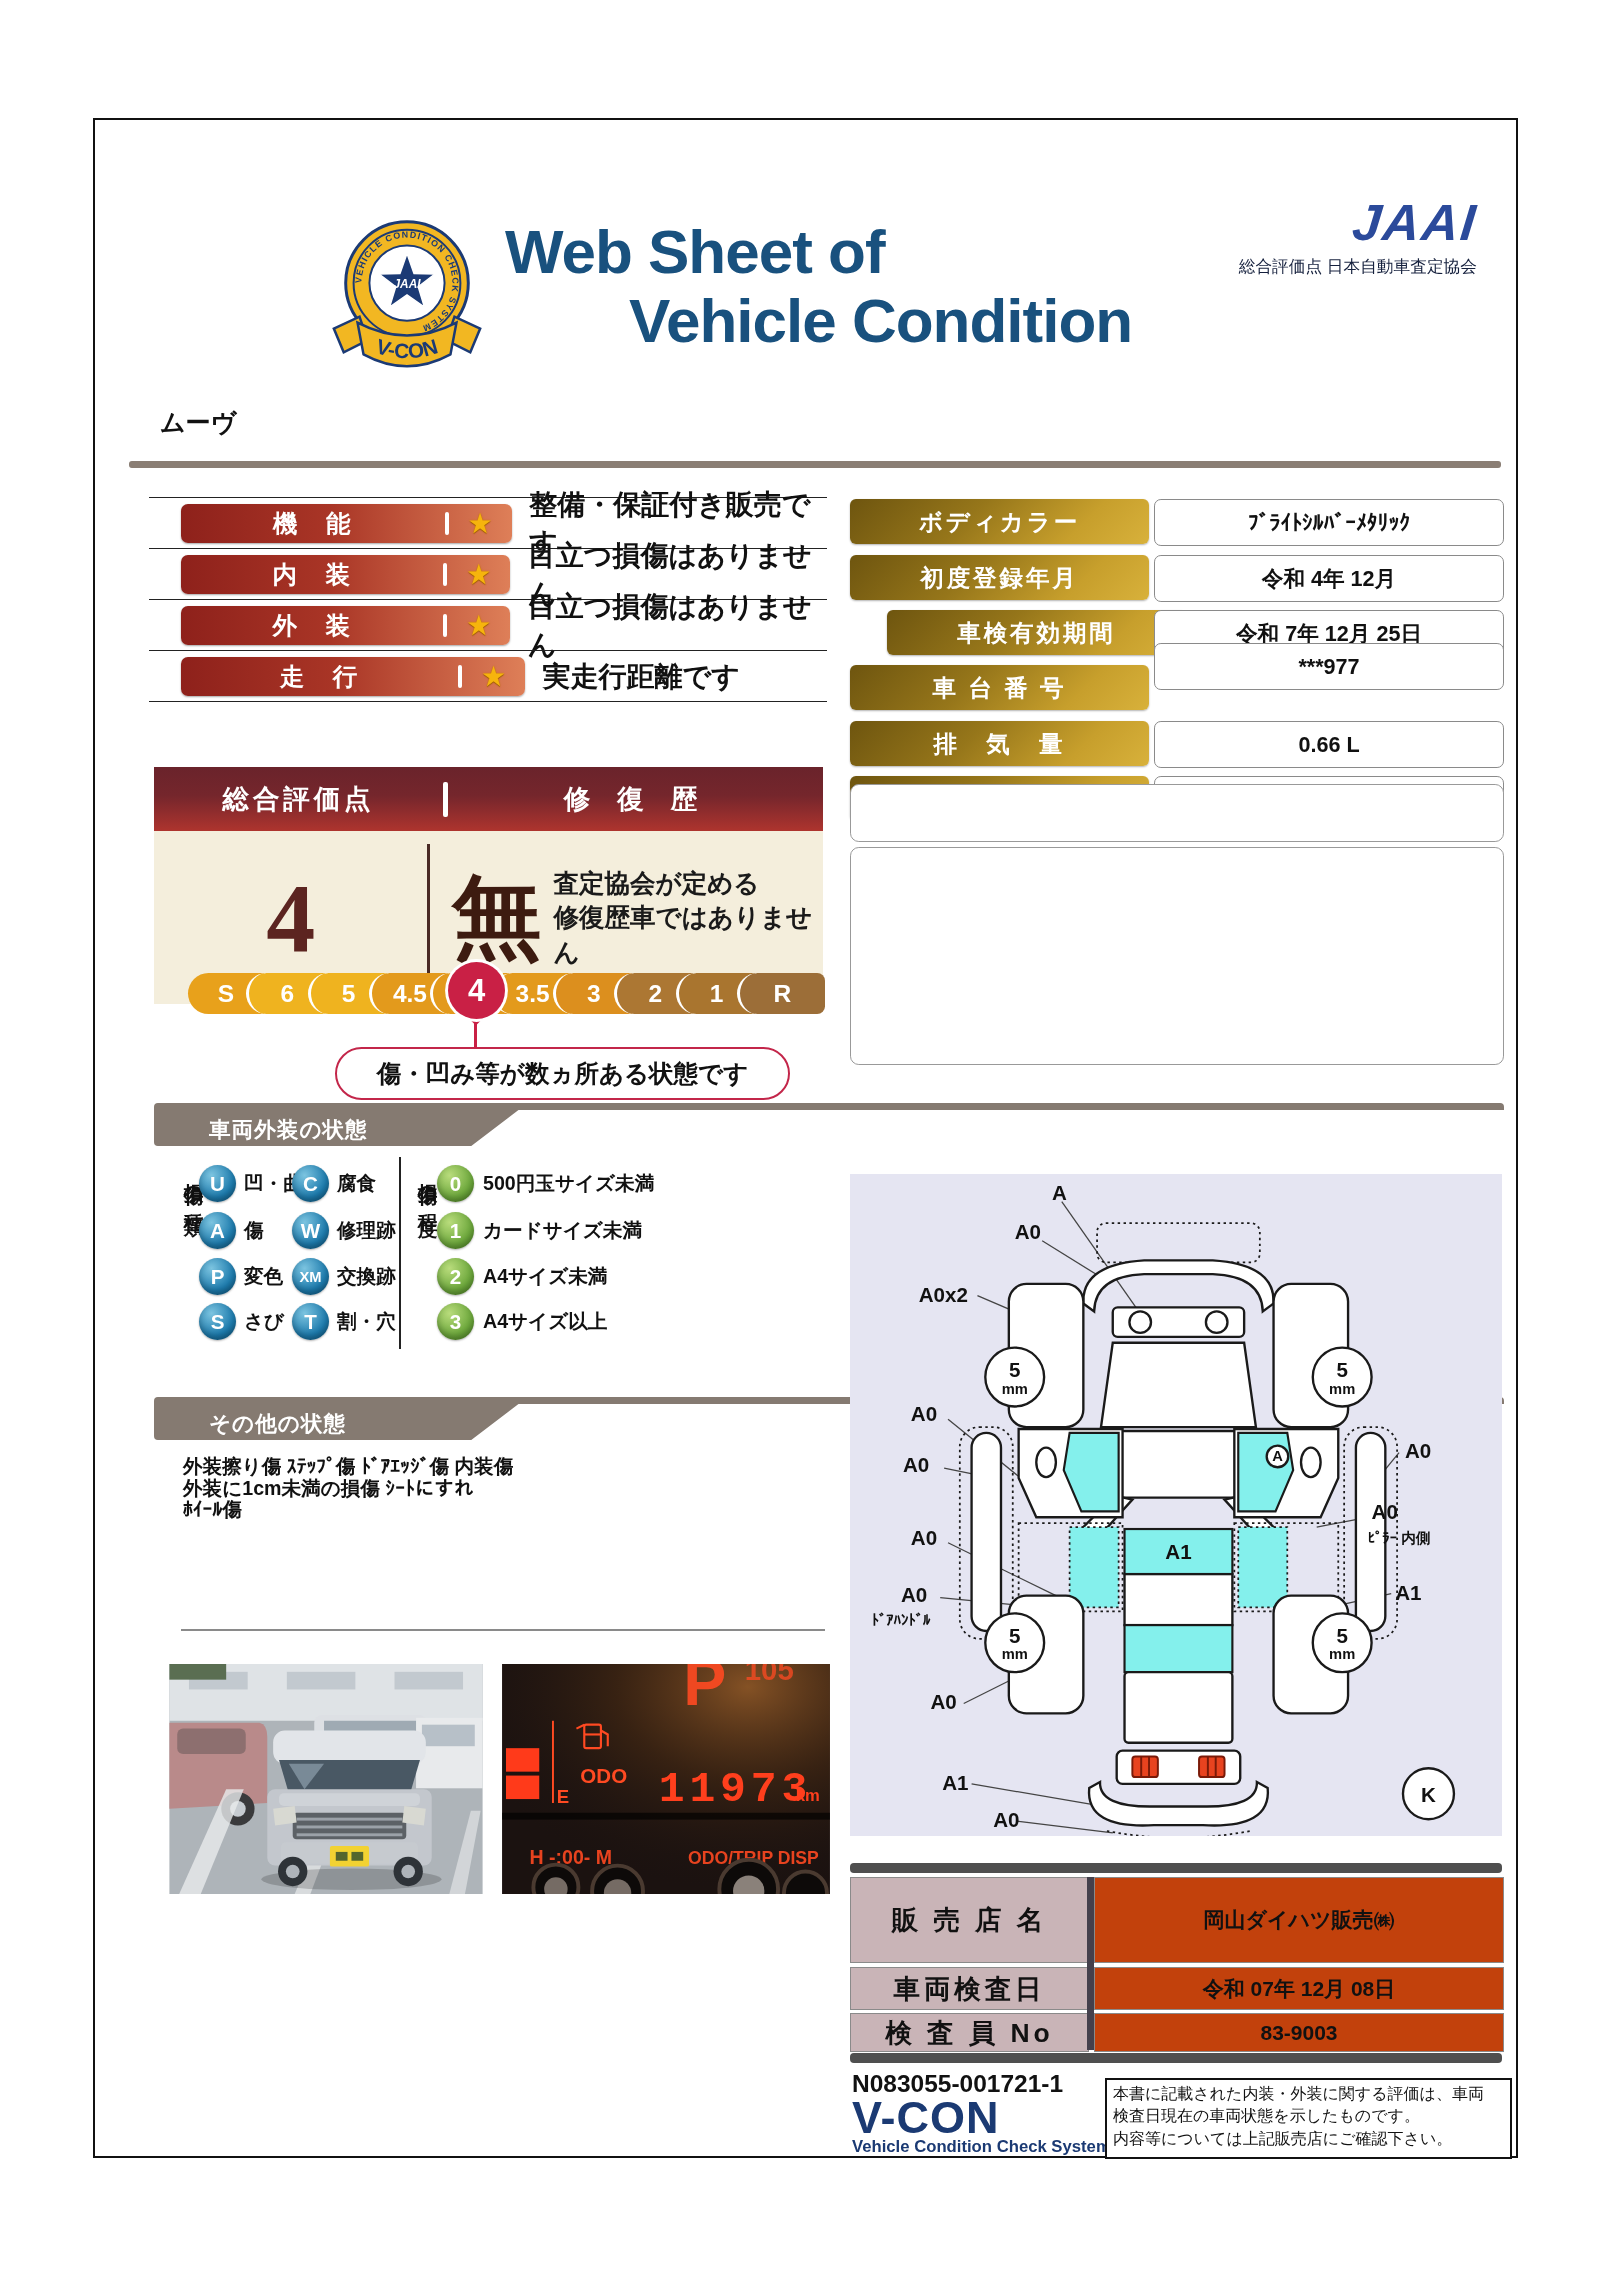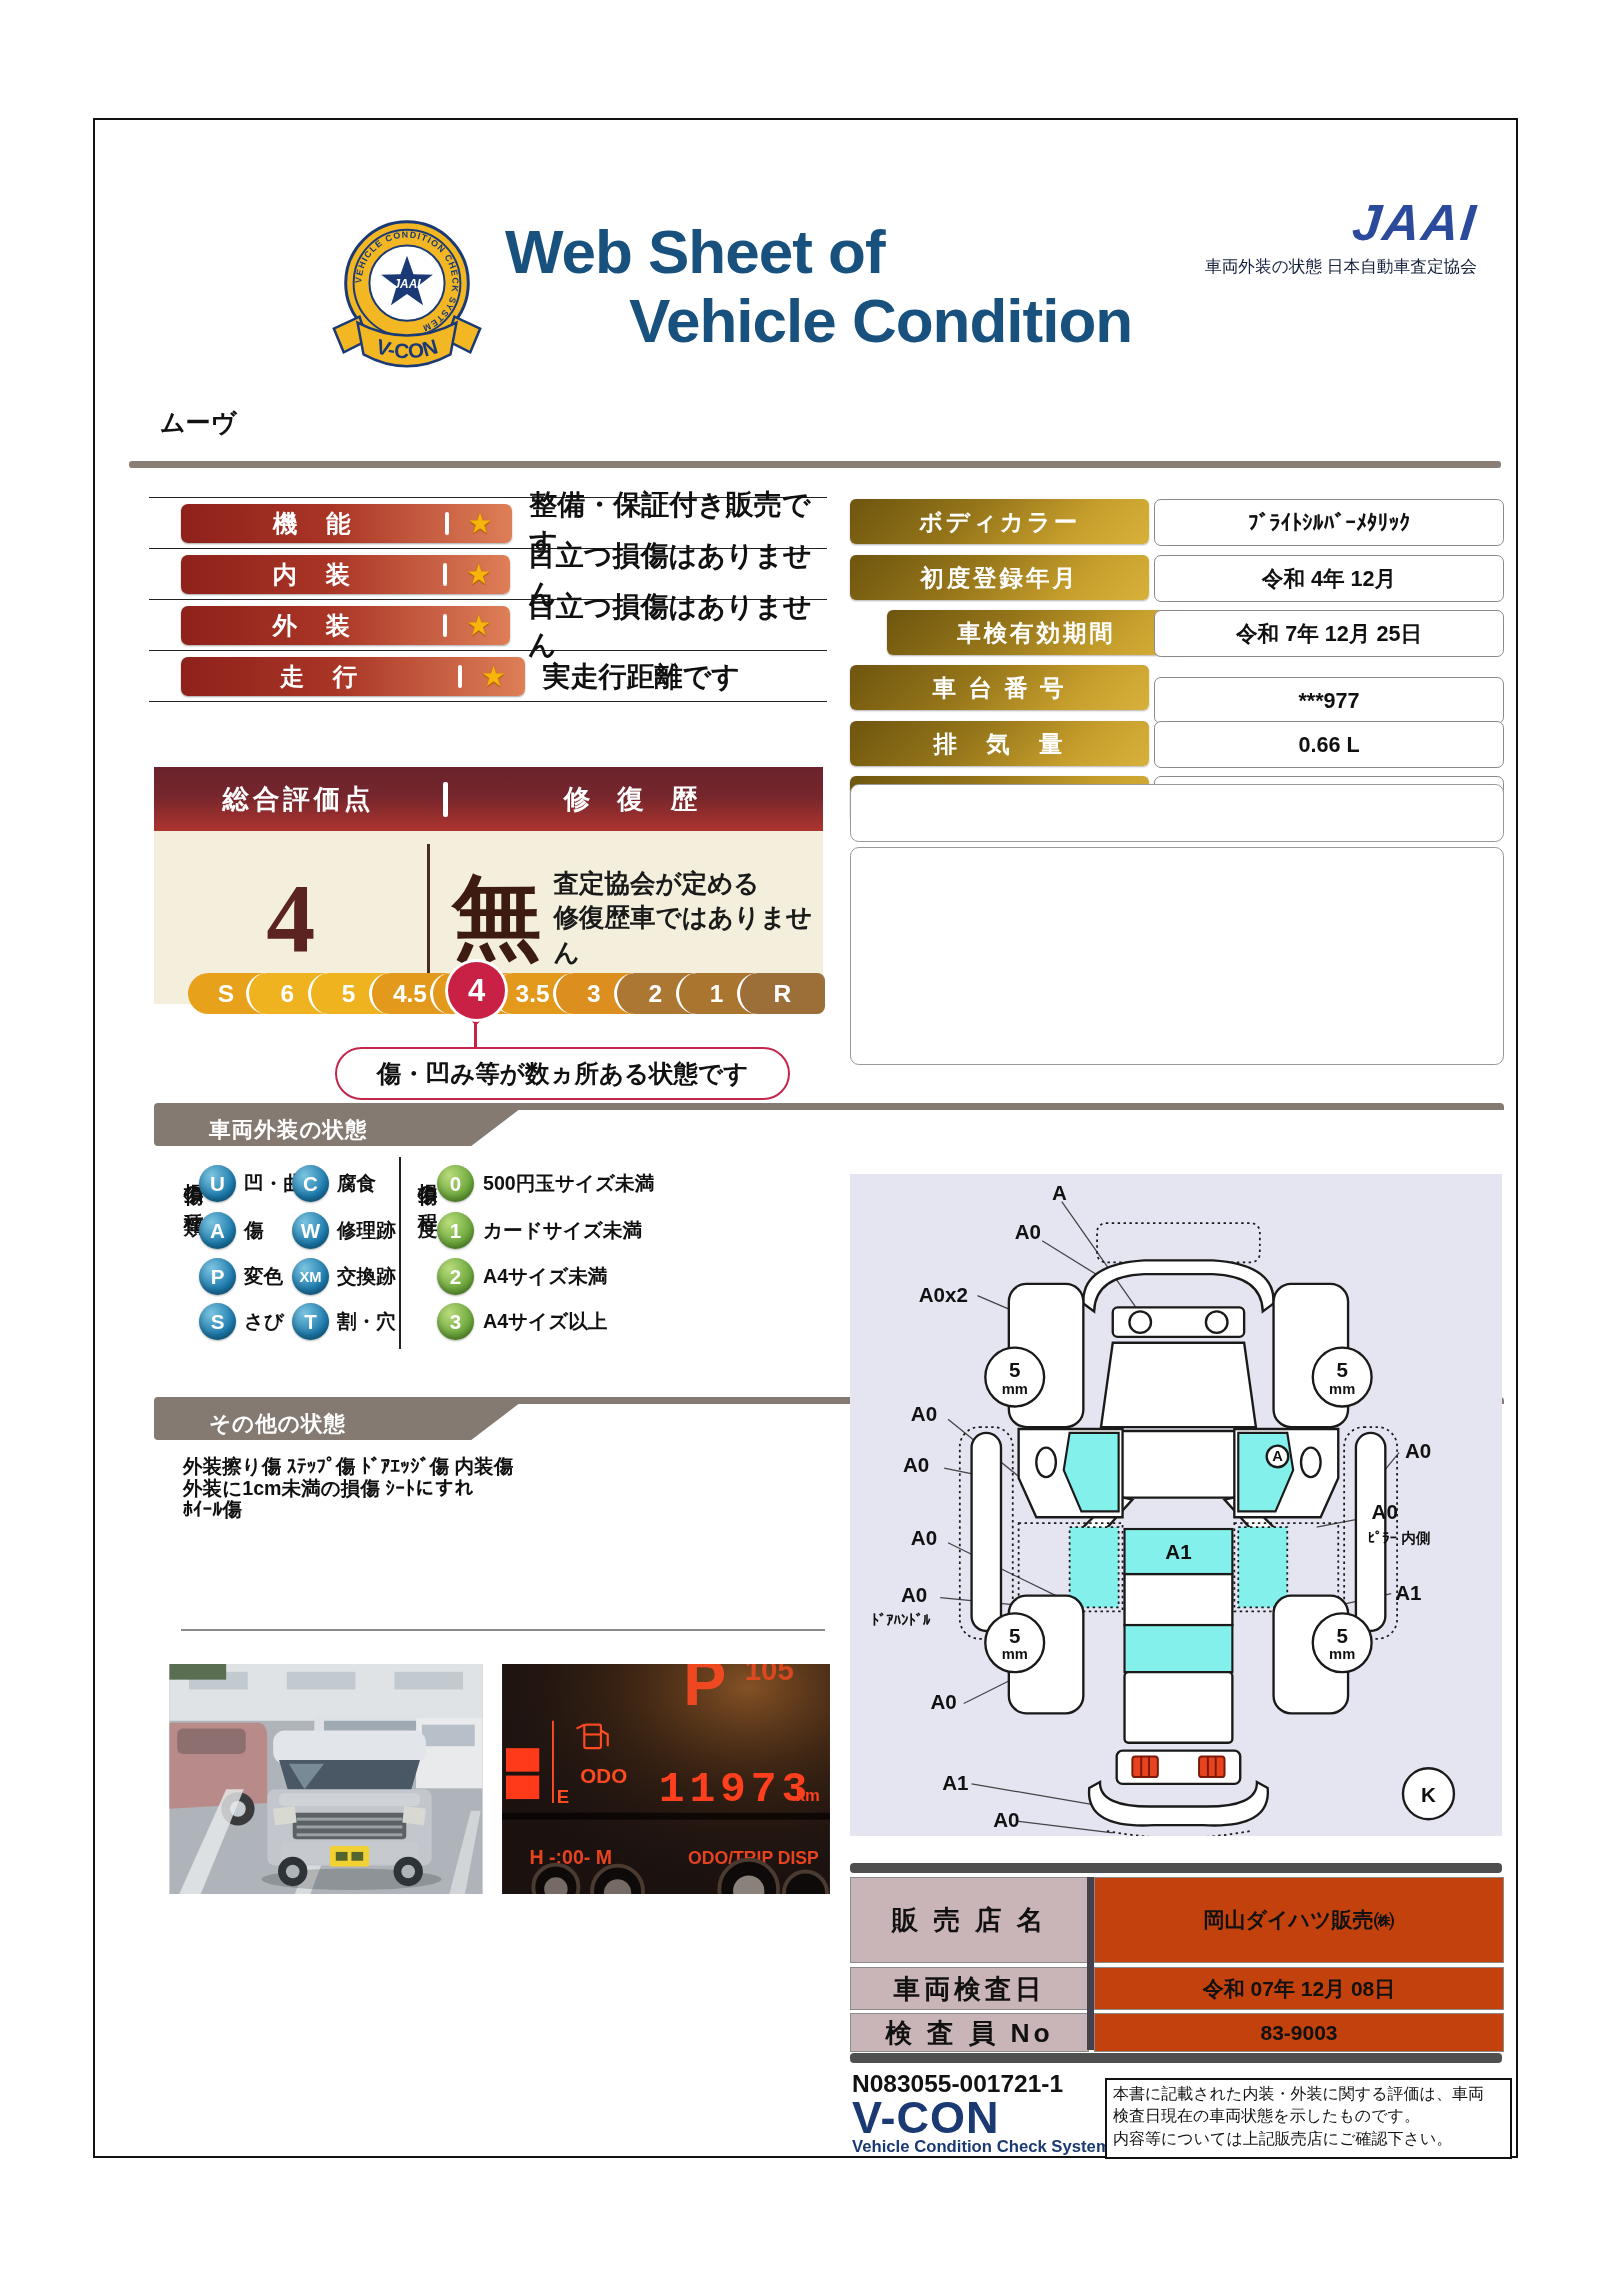--- a/index.html
+++ b/index.html
@@ -137,21 +137,21 @@
     <polygon points="164,126 138,114 130,138 154,150" fill="#F2B722" stroke="#1b3a75" stroke-width="2.5"></polygon>
     <path d="M40,120 Q90,146 140,120 L134,152 Q90,176 46,152 Z" fill="#F2B722" stroke="#1b3a75" stroke-width="2.5"></path>
     <text font-size="21" font-weight="bold" fill="#1b3a75" text-anchor="middle">
       <textPath href="#vconPath" startOffset="50%">V-CON</textPath>
     </text>
   </svg>
 
   <div class="title" style="left:534px;top:165px;">Vehicle Condition</div>
   <div class="title" style="left:410px;top:96px;">Web Sheet of</div>
   <div class="jaai">JAAI</div>
-  <div class="jaai-org">車両外装の状態 日本自動車査定協会</div>
+  <div class="jaai-org">総合評価点 日本自動車査定協会</div>
 
   <div class="vname">ムーヴ</div>
   <div class="hr-taupe"></div>
 
   <div class="rating-row" style="top:377px;">
     <div class="rbadge">
       <span class="lbl">機　能</span>
       <span class="pipe"></span>
       <span class="star">★</span>
     </div>
@@ -183,21 +183,21 @@
   </div>
   <div class="rating-end"></div>
 
   <div class="gold-label" style="top:379px;">ボディカラー</div>
   <div class="gold-value" style="top:379px;">ﾌﾞﾗｲﾄｼﾙﾊﾞｰﾒﾀﾘｯｸ</div>
   <div class="gold-label" style="top:435px;">初度登録年月</div>
   <div class="gold-value" style="top:435px;">令和 4年 12月</div>
   <div class="gold-label" style="top:490px;margin-left:37px;">車検有効期間</div>
   <div class="gold-value" style="top:490px;">令和 7年 12月 25日</div>
   <div class="gold-label" style="top:545px;">車 台 番 号</div>
-  <div class="gold-value" style="top:557px;">***977</div>
+  <div class="gold-value" style="top:523px;">***977</div>
   <div class="gold-label" style="top:601px;">排　気　量</div>
   <div class="gold-value" style="top:601px;">0.66 L</div>
   <div class="gold-label" style="top:656px;">走 行 距 離</div>
   <div class="gold-value" style="top:656px;">11,973 km</div>
   <div class="empty-box" style="top:664px;height:56px;"></div>
   <div class="empty-box" style="top:727px;height:216px;"></div>
 
   <div class="score-head">
     <div class="l">総合評価点</div>
     <div class="div"></div>

